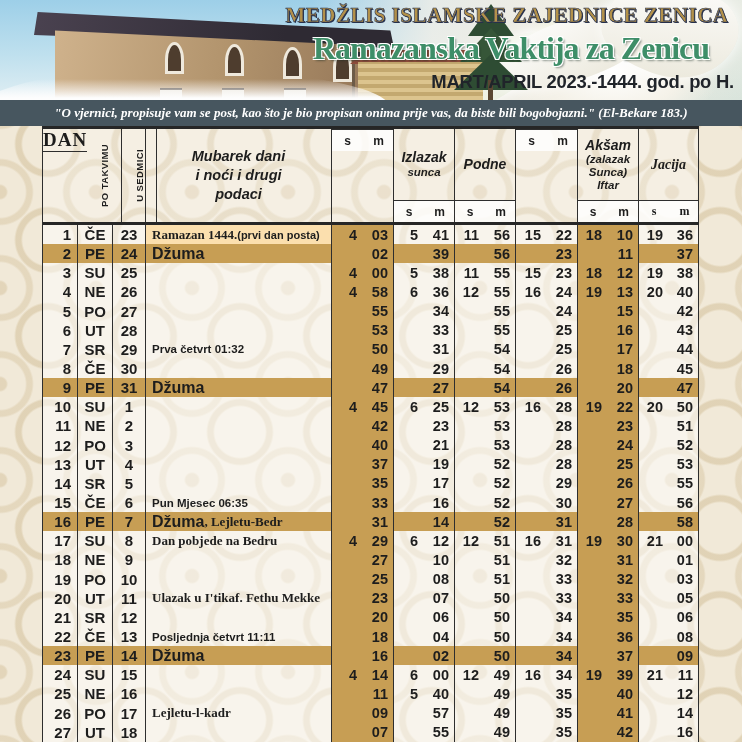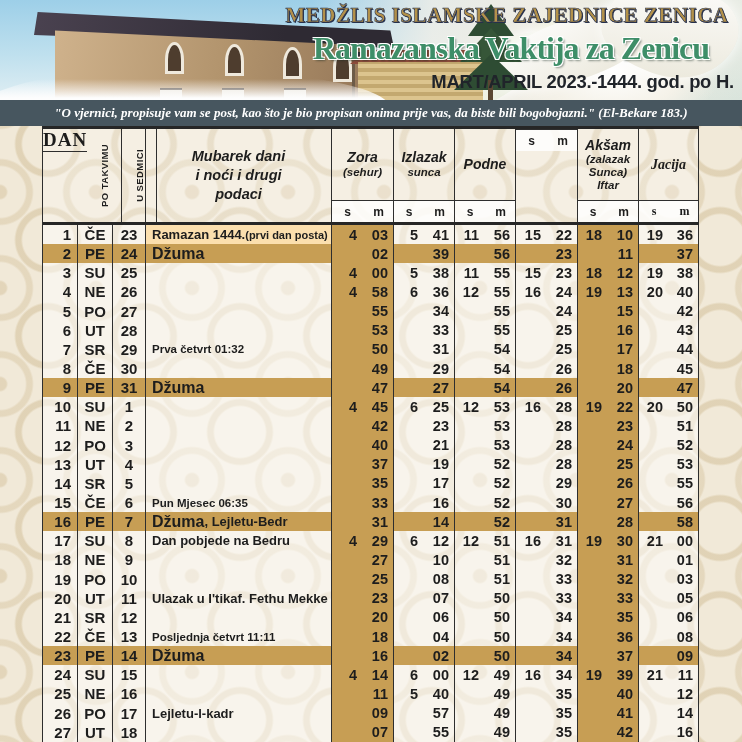--- a/index.html
+++ b/index.html
@@ -94,21 +94,21 @@
   .c.day{justify-content:center;border-right:1.5px solid #2e2e2e;font-weight:bold;font-size:15px;}
   .c.cal{justify-content:center;border-right:1.5px solid #2e2e2e;font-weight:bold;font-size:15px;}
   .c.note{justify-content:flex-start;padding-left:6px;white-space:nowrap;}
   .c.note.peach{background:#fbdfae;}
   .c.t{justify-content:flex-end;padding-right:5px;font-weight:bold;font-size:14.5px;}
   .c.t.gs{border-left:1.5px solid #2e2e2e;}
   .c.t.gold{background:#c79e54;}
   .trow.hl .c.t.gold{background:transparent;}
   .c.t.lastm{border-right:1.5px solid #2e2e2e;}
   .n-lg{font-weight:bold;font-size:16px;}
-  .n-md{font-weight:bold;font-size:13px;}
+  .n-md{font-weight:bold;font-size:13px;font-family:Liberation Serif, serif;}
   .n-sm{font-weight:bold;font-size:11.5px;}
   .n-xs{font-weight:bold;font-size:11px;text-align:right;}
 </style>
 </head>
 <body>
 
 <div class="page">
 
   <div class="photo">
     <div class="lily">
@@ -159,24 +159,20 @@
           <div class="rot">
               <span>PO KALENDARU</span>
             </div>
         </div>
       </div>
       <div class="note-head">Mubarek dani
 i noći i drugi
 podaci</div>
 
     <div class="tgroup" style="width: 62px;">
-          <div class="tlabel">
-            <span class="top">Zora</span>
-            <span class="rest">(sehur)</span>
-          </div>
           <div class="sm" style="grid-template-columns: 31px 31px;">
             <span>s</span>
             <span>m</span>
           </div>
         </div>
         <div class="tgroup" style="width: 61px;">
           <div class="tlabel">
             <span class="top">Izlazak</span>
             <span class="rest">sunca</span>
           </div>

